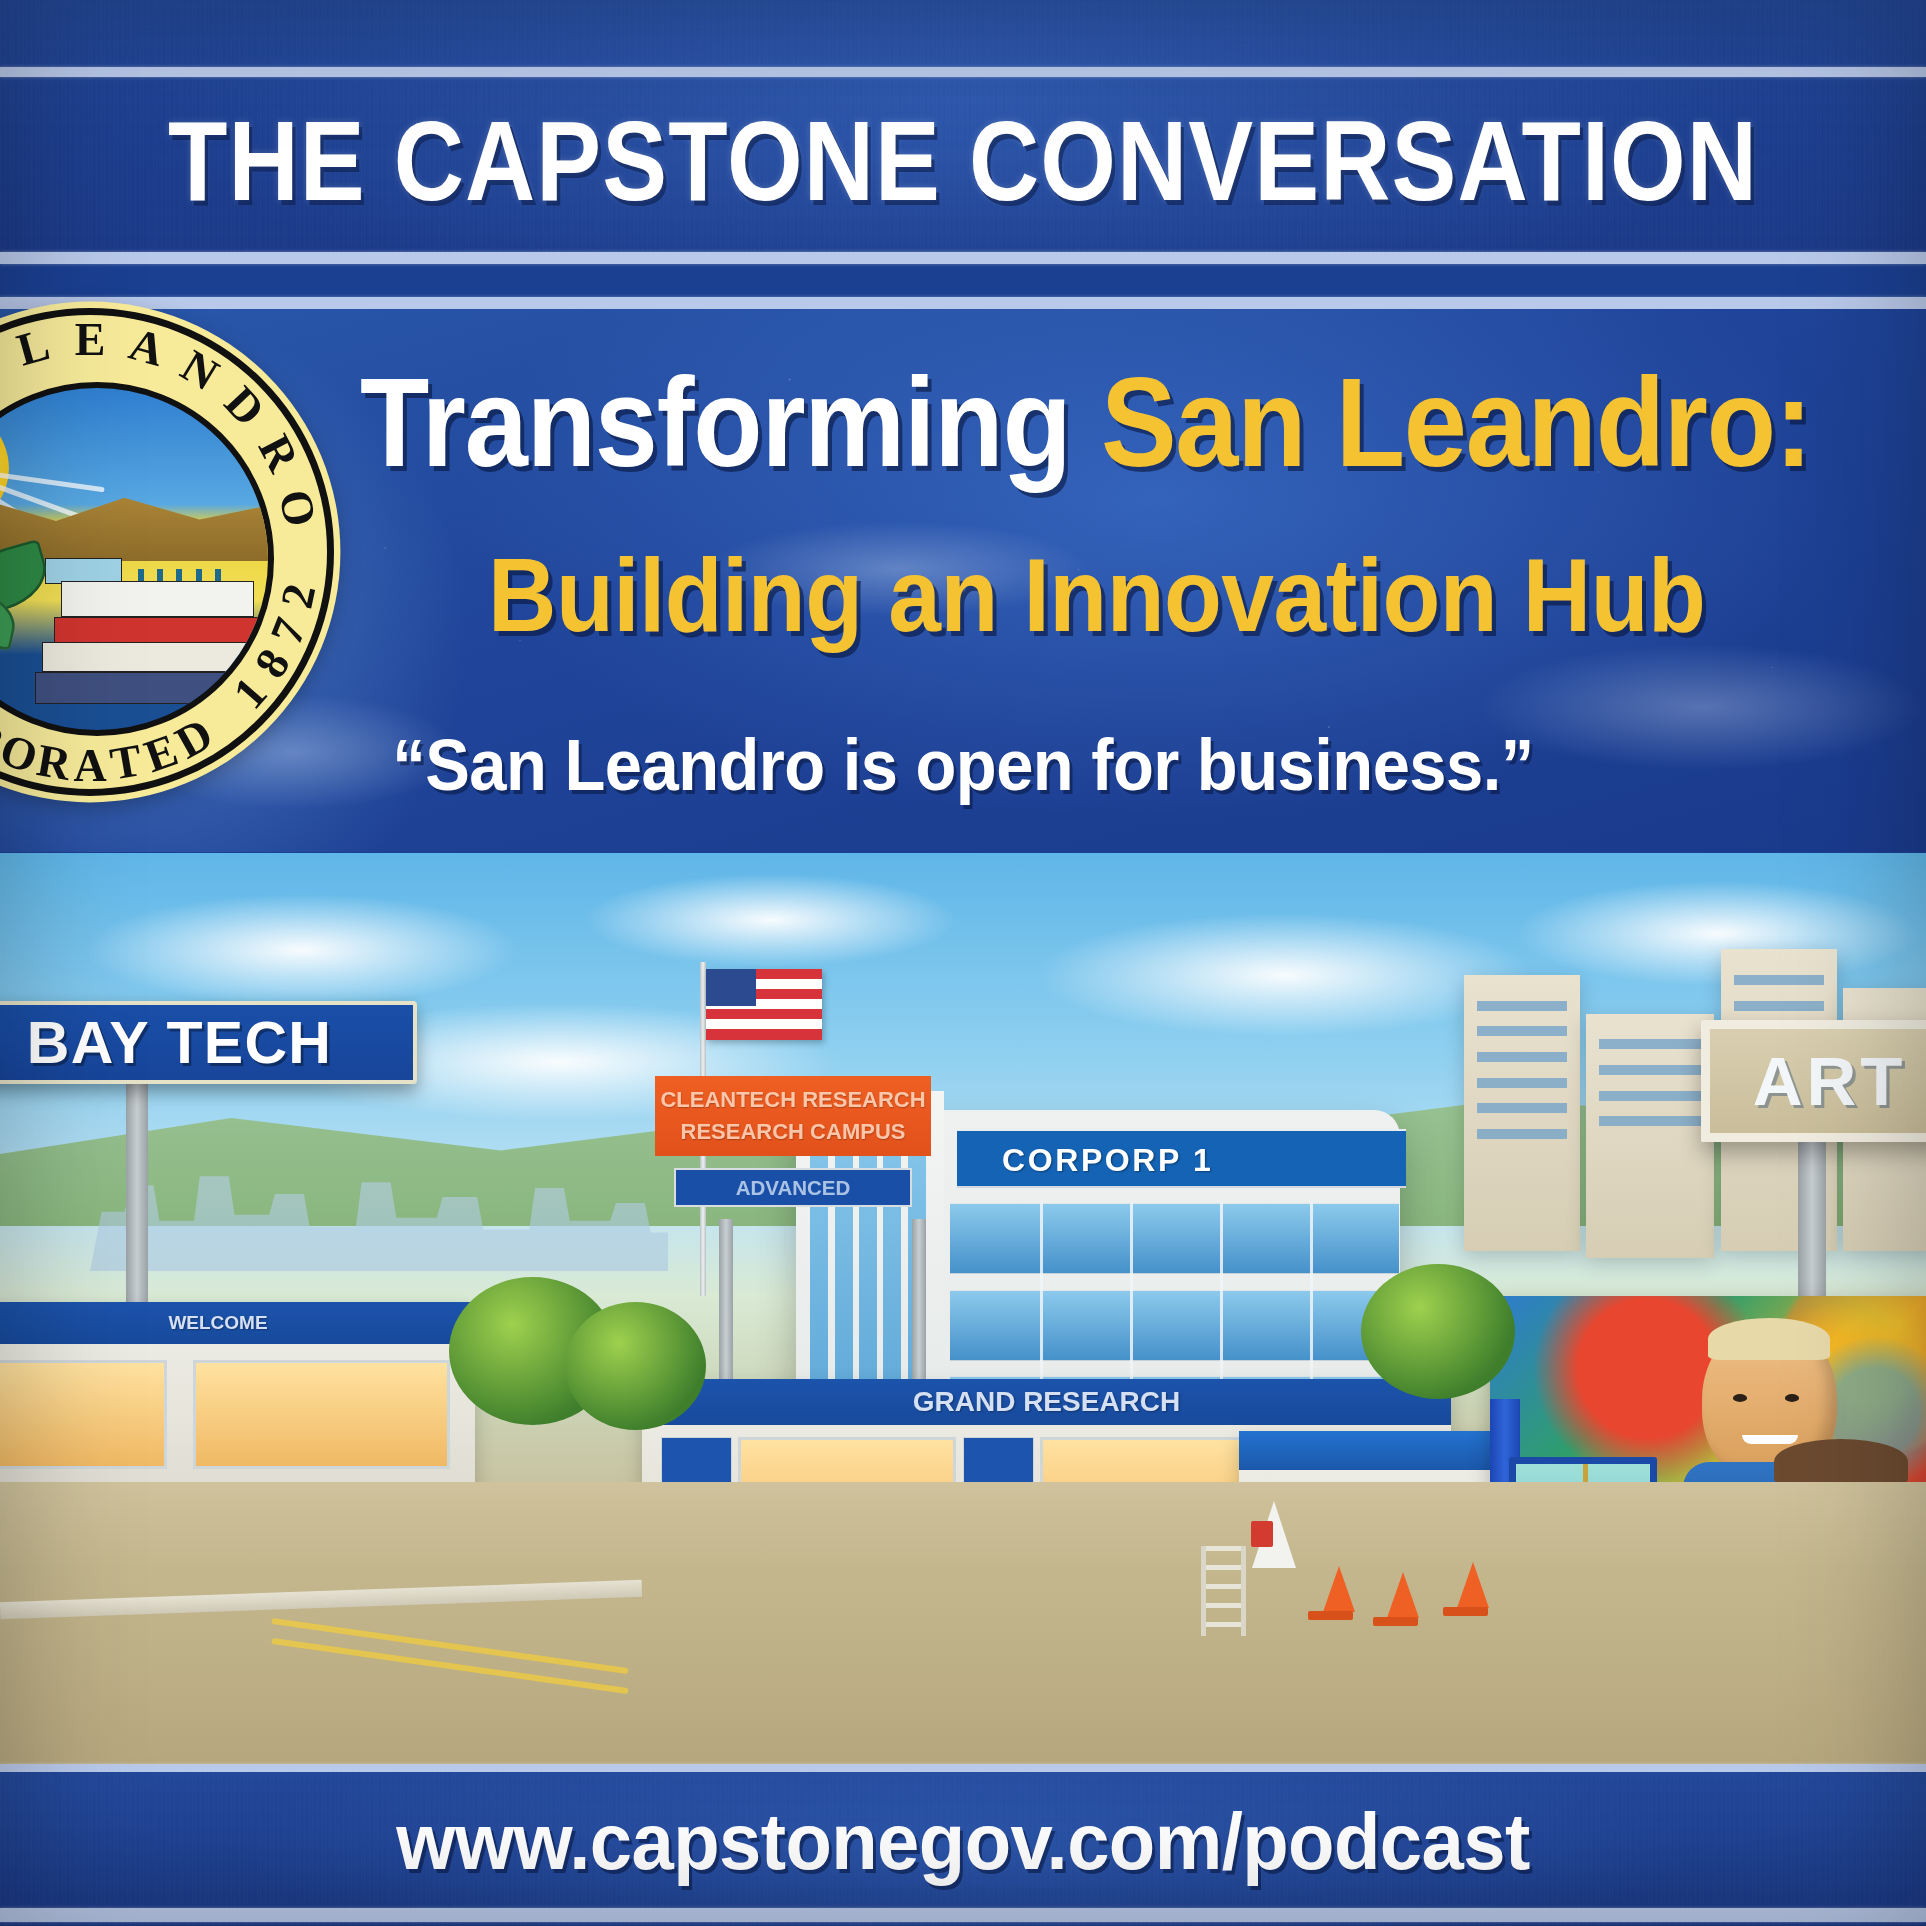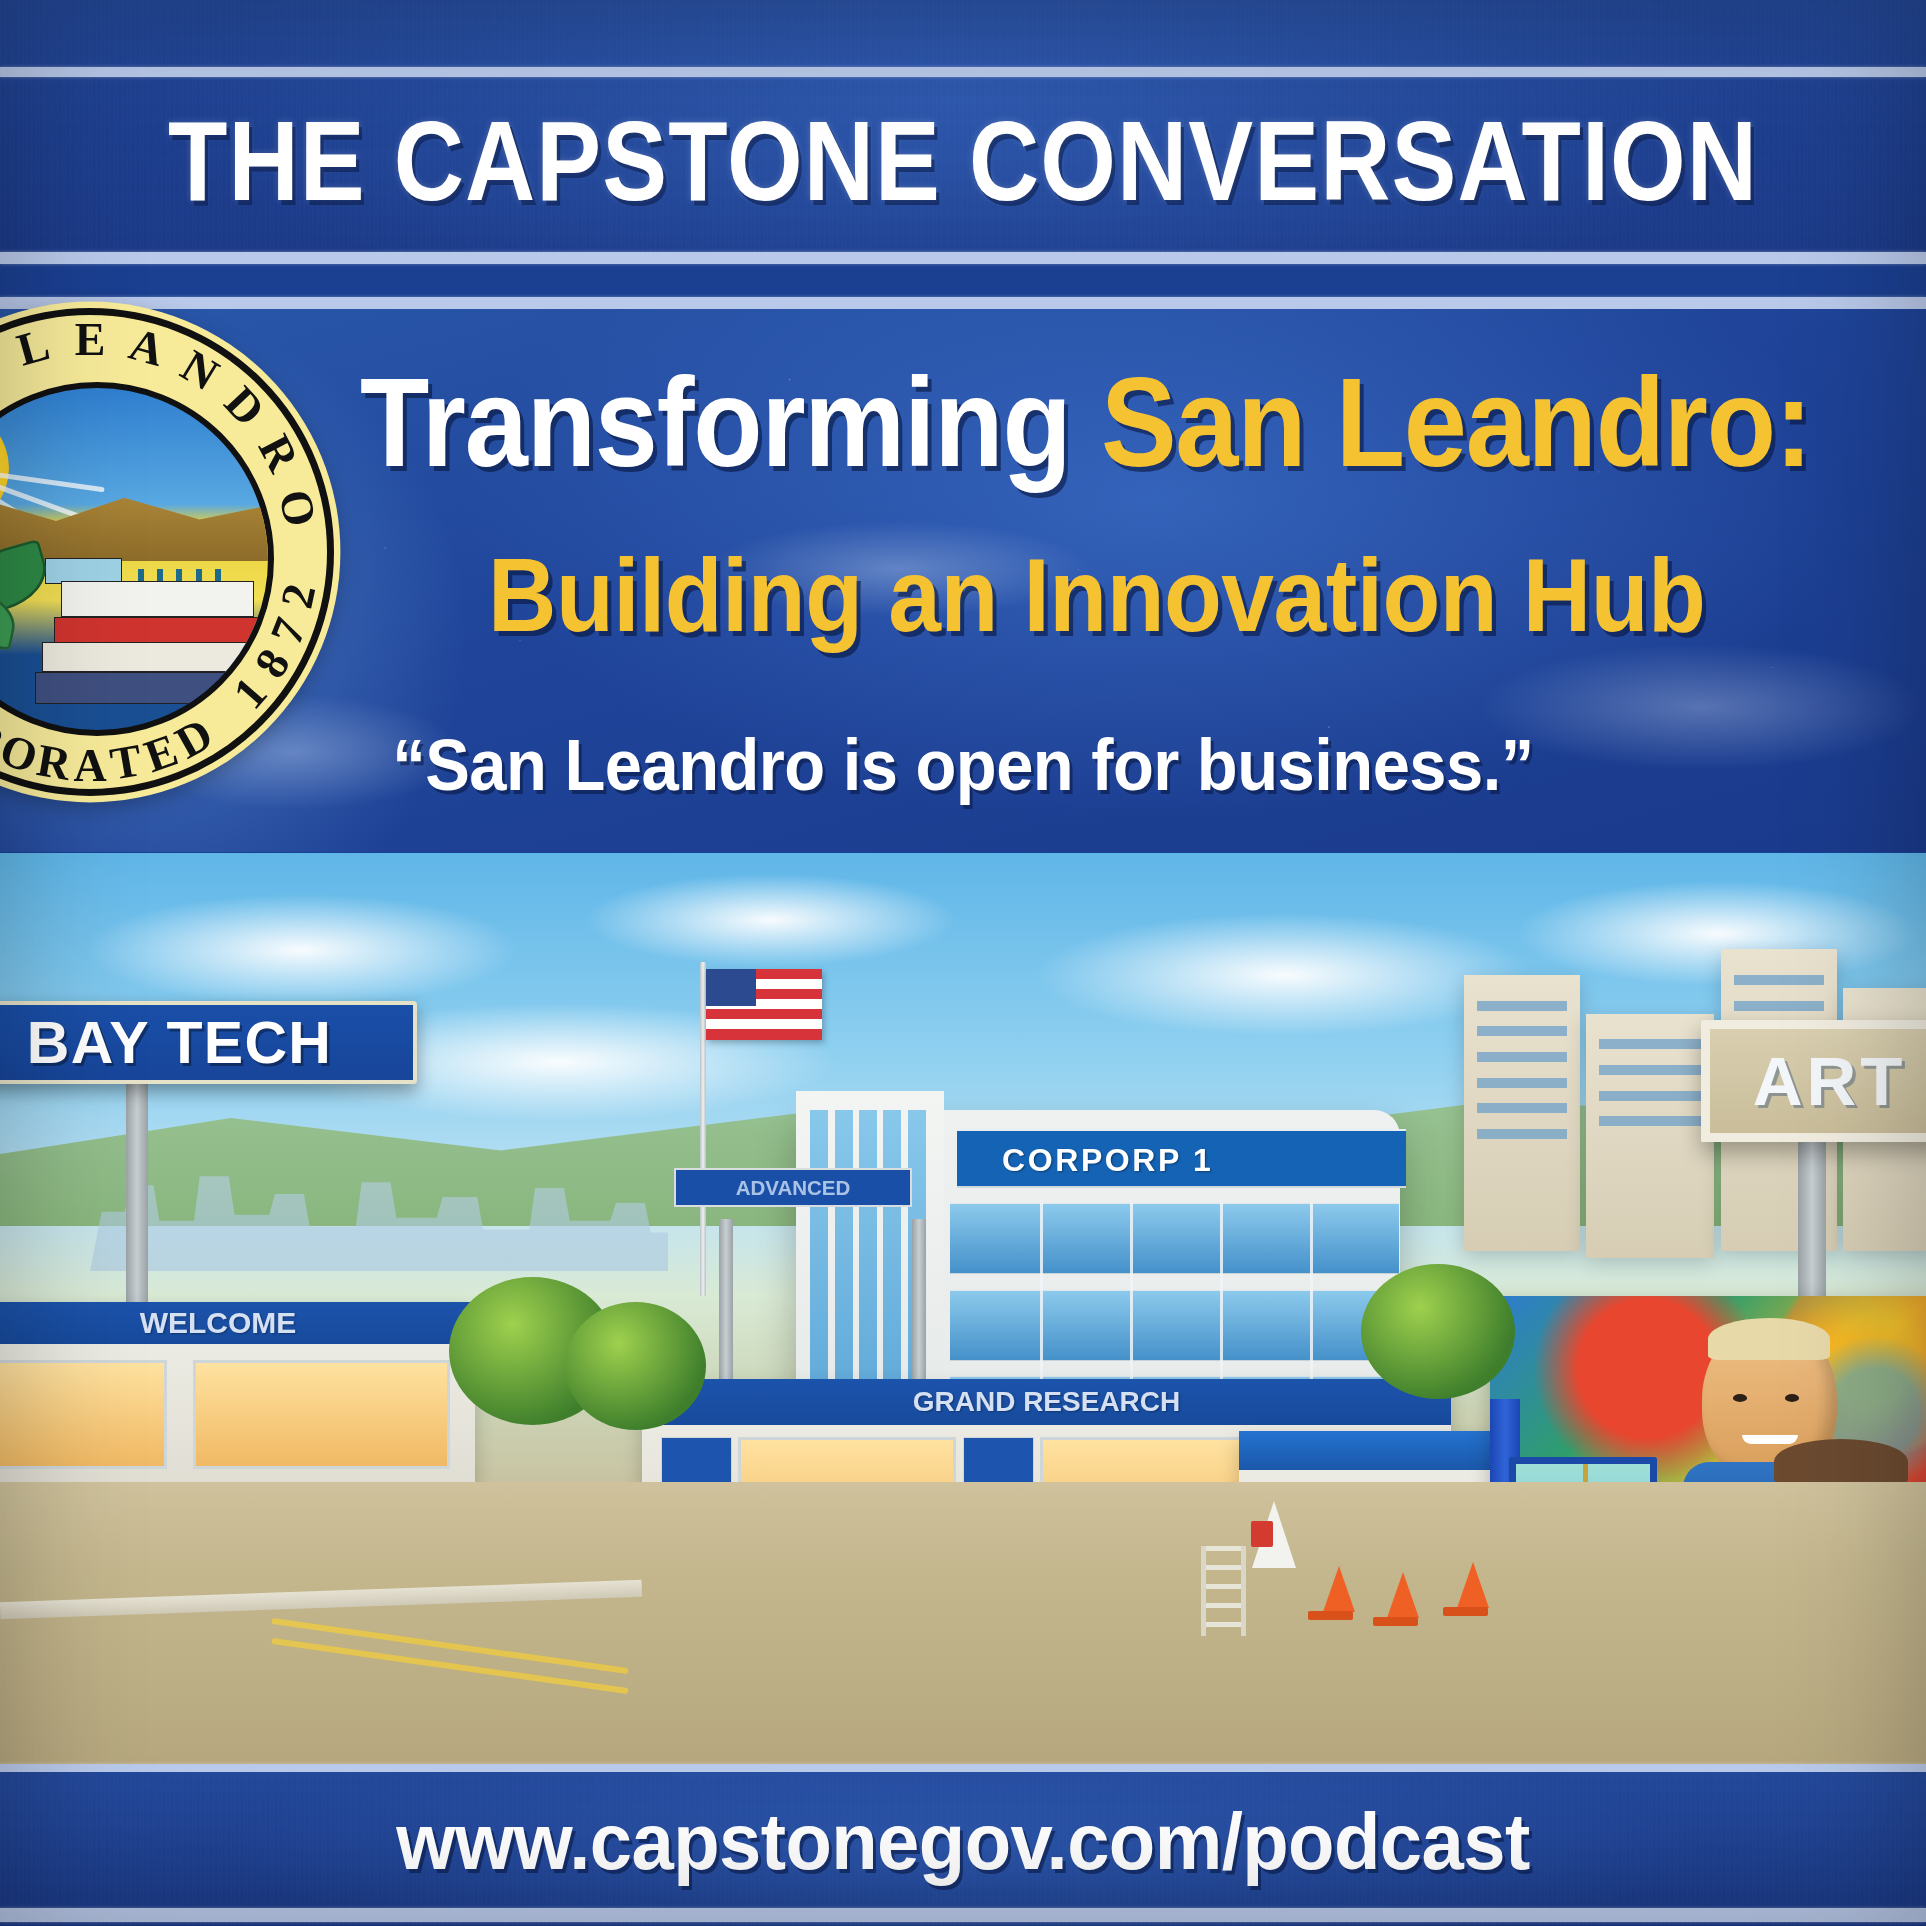--- a/index.html
+++ b/index.html
@@ -467,32 +467,36 @@
       <div class="flag-canton"></div>
     </div>
 
     <div class="signpost" style="left:126px;top:198px;width:22px;height:270px;"></div>
     <div class="sign-board" style="left:-58px;top:148px;width:475px;height:83px;">
       <span style="font-size:59px;">BAY TECH</span>
     </div>
 
     <div class="signpost" style="left:719px;top:366px;width:14px;height:167px;"></div>
     <div class="signpost" style="left:912px;top:366px;width:14px;height:167px;"></div>
+    <div class="sign-orange" style="left:655px;top:223px;width:276px;height:80px;">
+      <span style="font-size:22px;">CLEANTECH RESEARCH</span>
+      <span style="font-size:22px;margin-top:5.1px;">RESEARCH CAMPUS</span>
+    </div>
     <div class="sign-blue-sm" style="left:674px;top:315px;width:238px;height:39px;">
       <span style="font-size:20.5px;">ADVANCED</span>
     </div>
 
     <div class="signpost" style="left:1798px;top:263px;width:28px;height:193px;"></div>
     <div class="art-sign" style="left:1701px;top:167px;width:257px;height:122px;">
       <span style="font-size:69px;">ART</span>
     </div>
 
     <div class="storefront" style="left:-39px;top:449px;width:514px;height:193px;"></div>
     <div class="store-band" style="left:-39px;top:449px;width:514px;height:42px;">
-      <span style="font-size:30px;">WELCOME</span>
+      <span style="font-size:19px;">WELCOME</span>
     </div>
     <div class="store-win" style="left:-26px;top:507px;width:193px;height:109px;"></div>
     <div class="store-win" style="left:193px;top:507px;width:257px;height:109px;"></div>
 
     <div class="storefront" style="left:642px;top:526px;width:809px;height:186px;"></div>
     <div class="store-band" style="left:642px;top:526px;width:809px;height:46px;">
       <span style="font-size:28px;">GRAND RESEARCH</span>
     </div>
     <div class="store-poster" style="left:661px;top:584px;width:71px;height:122px;"></div>
     <div class="store-win" style="left:738px;top:584px;width:218px;height:122px;"></div>

